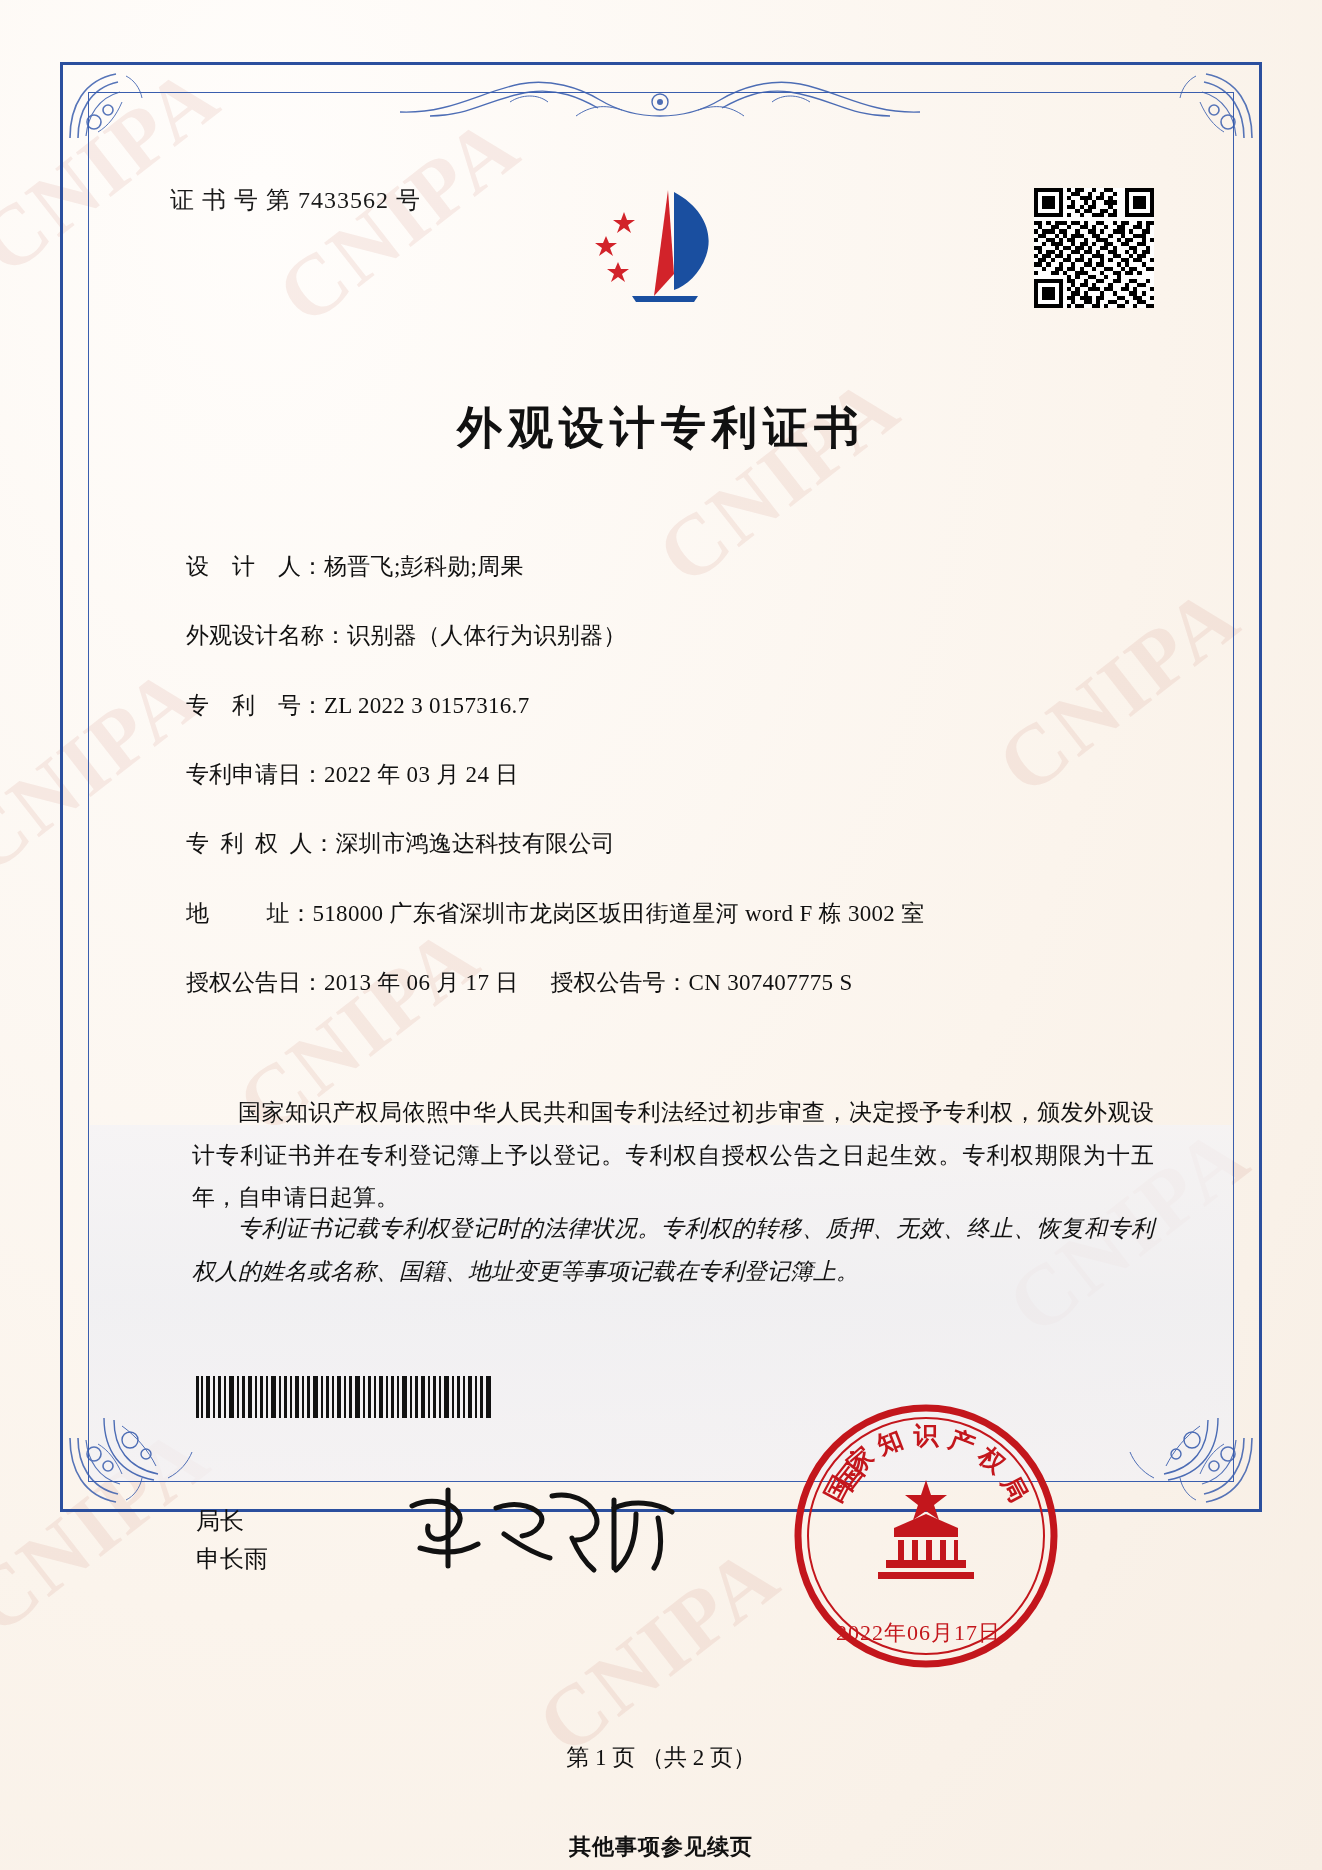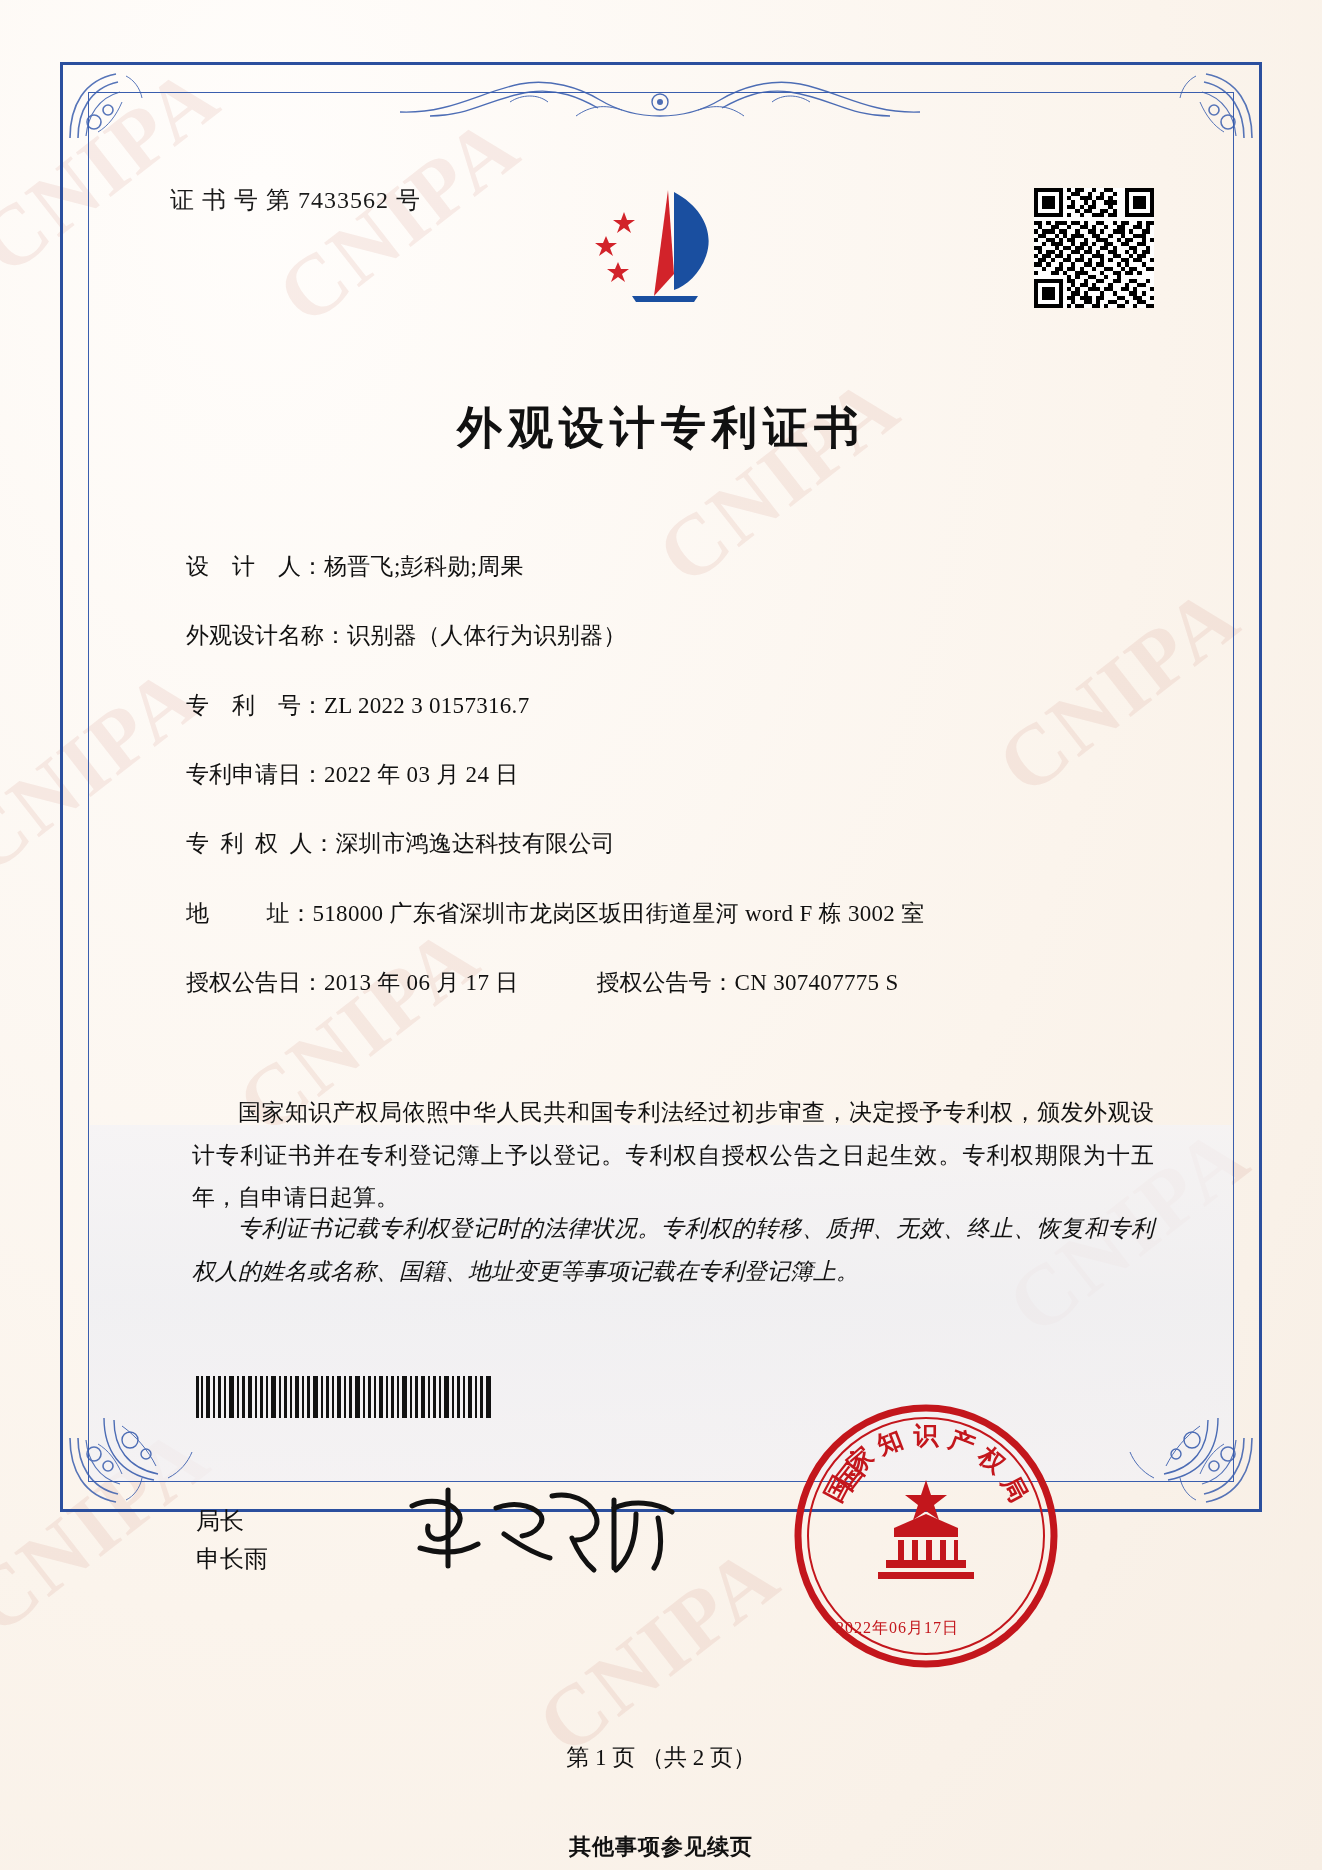--- a/index.html
+++ b/index.html
@@ -154,21 +154,21 @@
     white-space: pre;
     letter-spacing: 0px;
   }
   .field .val {
     flex: 1 1 auto;
     letter-spacing: 0.3px;
   }
   .field.two .val { flex: 0 0 auto; }
   .field .lbl2 {
     flex: 0 0 auto;
-    margin-left: 78px;
+    margin-left: 32px;
     white-space: pre;
   }
 
   .para {
     position: absolute;
     left: 192px;
     width: 962px;
     font-size: 23px;
     line-height: 1.85;
     color: #111;
@@ -202,21 +202,21 @@
 
   .seal {
     position: absolute;
     left: 790px; top: 1400px;
     width: 272px; height: 272px;
   }
   .seal svg { width: 100%; height: 100%; display: block; }
   .seal-date {
     position: absolute;
     left: 836px; top: 1618px;
-    font-size: 16px;
+    font-size: 22px;
     color: #c3161c;
     letter-spacing: 1px;
     white-space: nowrap;
     text-align: center;
   }
 
   .page-no {
     position: absolute;
     left: 0; right: 0; top: 1742px;
     text-align: center;

